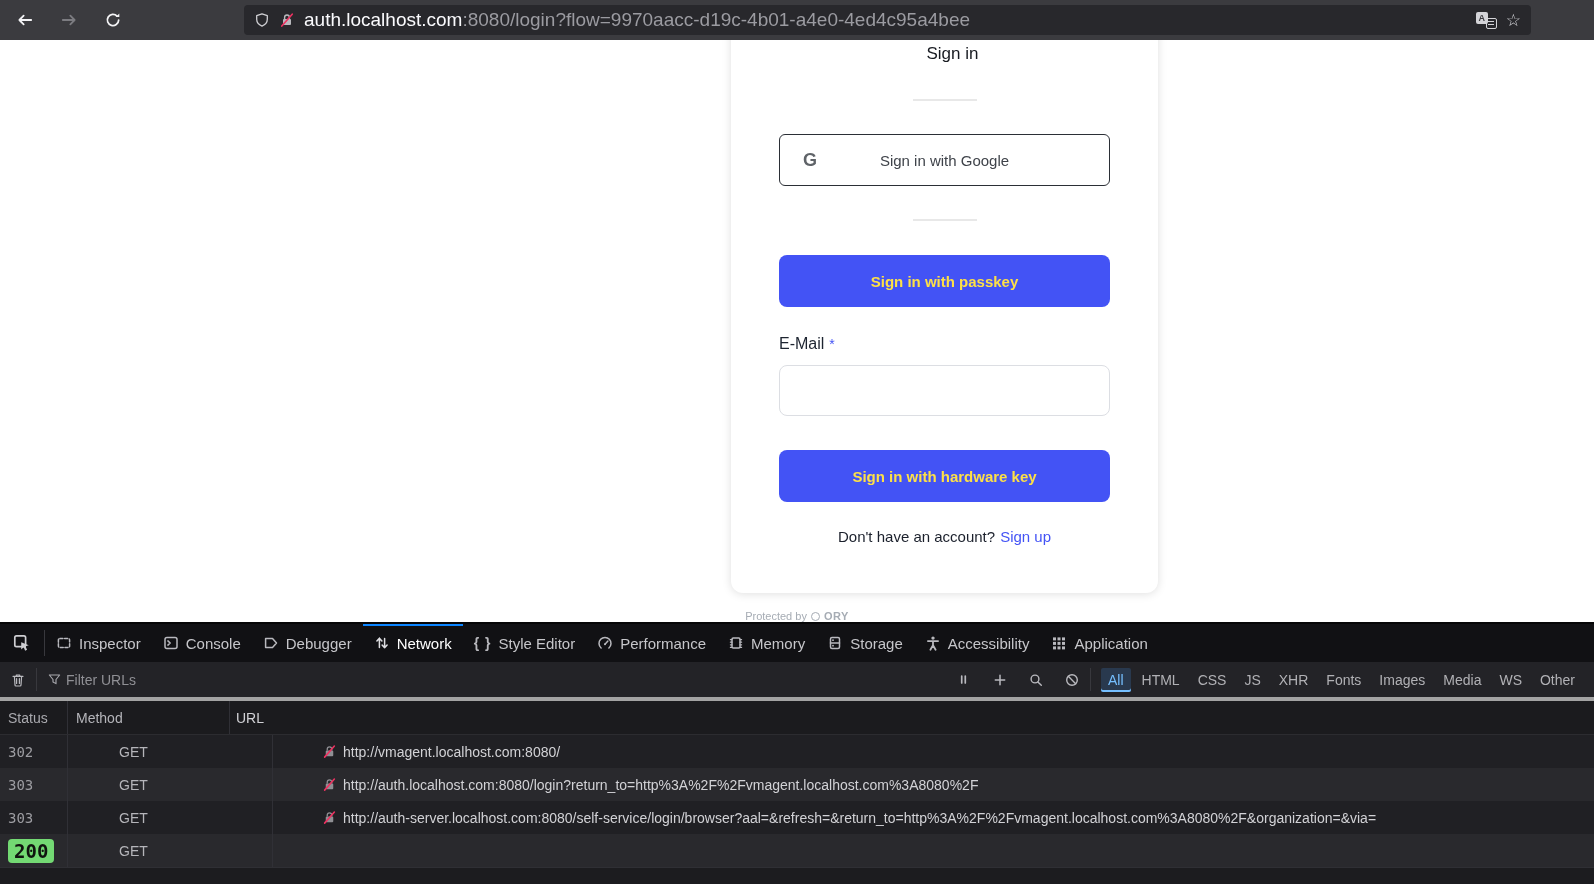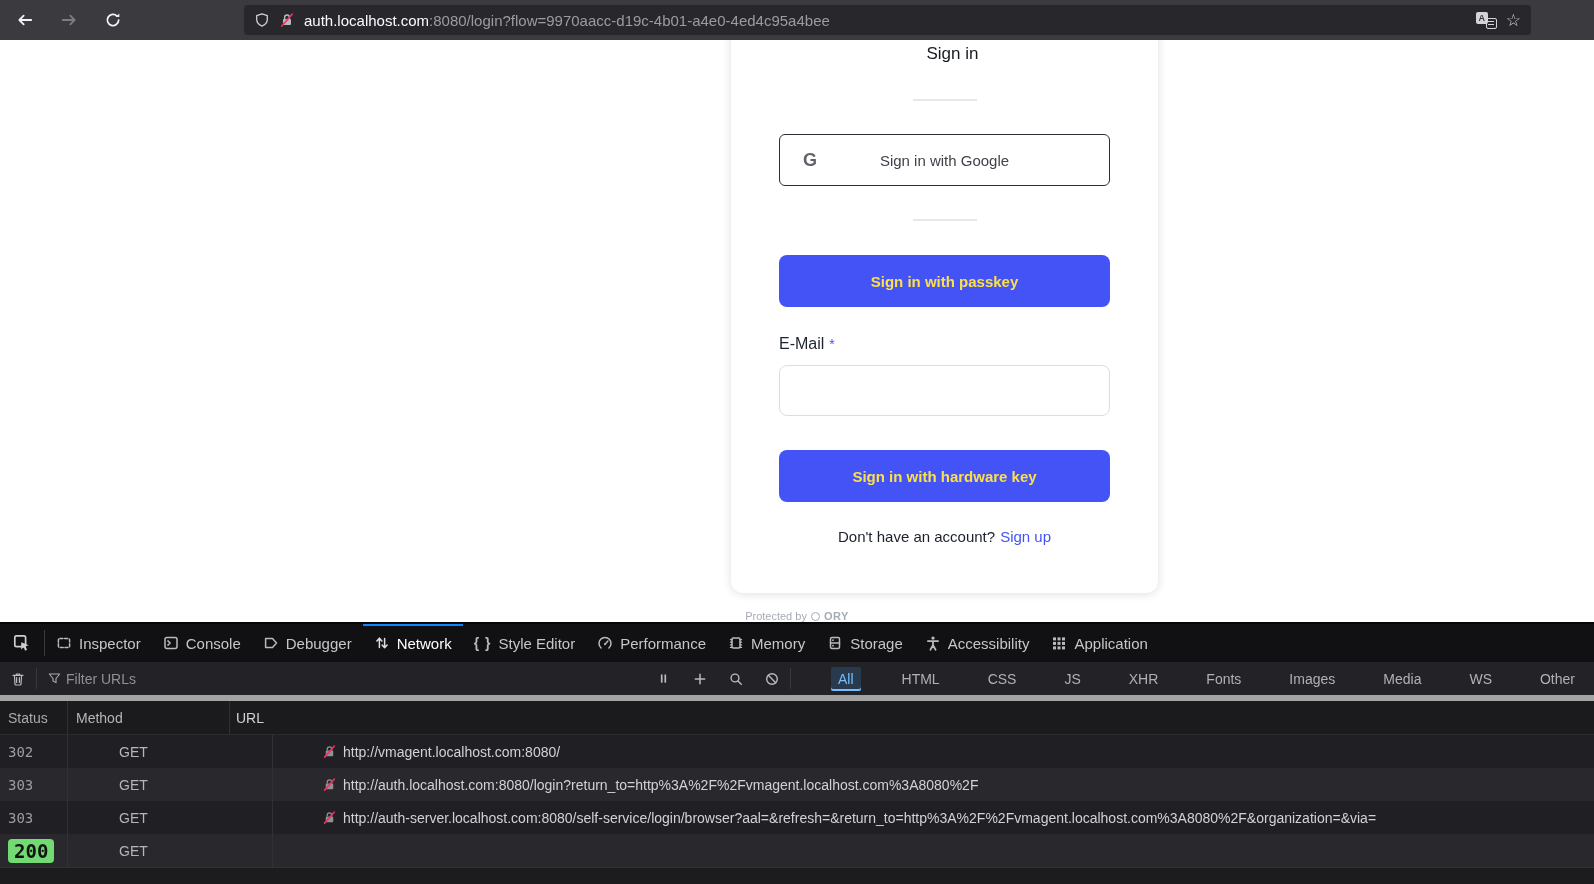--- a/index.html
+++ b/index.html
@@ -8,21 +8,21 @@
 
   
   .toolbar { position:absolute; left:0; top:0; width:1594px; height:40px; background:#3b3b3f;
              display:flex; align-items:center; padding:0 14px; }
   .nav-btn { width:22px; height:22px; display:flex; align-items:center; justify-content:center;
              color:#f4f4f6; margin-right:22px; flex:none; }
   .nav-btn.disabled { color:#7c7c81; }
   .url-bar { height:30px; background:#28282c; border-radius:4px; flex:1; margin-left:98px; margin-right:49px;
              display:flex; align-items:center; padding:0 10px; gap:9px; min-width:0; }
   .url-icon { color:#cfcfd3; flex:none; display:flex; }
-  .url-text { font-size:15px; color:#9b9ba1; white-space:nowrap; overflow:hidden; flex:1; }
+  .url-text { font-size:19px; color:#9b9ba1; white-space:nowrap; overflow:hidden; flex:1; }
   .url-text .host { color:#fbfbfe; }
   .translate-ic { position:relative; width:21px; height:17px; flex:none; }
   .translate-ic .front { position:absolute; left:0; top:0; width:12px; height:12px; background:#d4d4d8;
              border-radius:2px; color:#3b3b3f; font-size:9px; font-weight:bold; display:flex;
              align-items:center; justify-content:center; z-index:2; }
   .translate-ic .back { position:absolute; right:0; bottom:0; width:11px; height:11px;
              border:1.3px solid #d4d4d8; border-radius:2px; }
   .translate-ic .back i { display:block; height:1.3px; background:#d4d4d8; margin:2px 1.5px 0 1.5px; }
   .star { color:#d4d4d8; font-size:17px; line-height:1; flex:none; }
 
@@ -60,30 +60,30 @@
   .dt-tabbar { height:38px; background:#111114; display:flex; align-items:stretch; }
   .dt-pick { width:44px; display:flex; align-items:center; justify-content:center; color:#cfcfd3; cursor:pointer; }
   .v-sep { width:1px; background:#38383d; align-self:stretch; margin:6px 0; }
   .dt-tab { display:flex; align-items:center; gap:7px; padding:0 11px; font-size:15px; color:#c6c6ca;
           cursor:pointer; position:relative; white-space:nowrap; }
   .dt-tab.active { color:#ffffff; box-shadow:inset 0 2px 0 0 #0A84FF; }
   .dt-tab .tico { display:flex; color:#b9b9be; }
   .dt-tab.active .tico { color:#dfdfe3; }
   .brace-ic { font-size:14px; font-weight:600; letter-spacing:1px; }
 
-  .dt-filterbar { height:39px; background:#232327; border-bottom:6px solid #a3a3a3; display:flex;
+  .dt-filterbar { height:39px; background:#232327; border-bottom:4px solid #a3a3a3; display:flex;
           align-items:center; padding:0 8px 0 0; }
   .fb-btn { width:36px; display:flex; align-items:center; justify-content:center; color:#b9b9be; cursor:pointer; flex:none; }
   .dt-filter-input { background:transparent; border:none; outline:none; color:#d7d7db; font-size:14px;
           flex:1; min-width:0; font-family:inherit; margin-left:4px; }
   .dt-filter-input::placeholder { color:#909095; opacity:1; }
   .funnel-wrap { display:flex; align-items:center; color:#a9a9ae; margin-left:10px; flex:none; }
   .fb-icons { display:flex; align-items:center; flex:none; }
   .type-filters { display:flex; align-items:center; gap:4px; margin:0 4px 0 10px; flex:none; }
-  .tf { font-size:14px; color:#b1b1b5; padding:4px 7px; cursor:pointer; border-radius:2px; position:relative;margin-left:30px; }
+  .tf { font-size:14px; color:#b1b1b5; padding:4px 7px; cursor:pointer; border-radius:2px; position:relative; }
   .tf.active { color:#75BFFF; background:rgba(59,115,181,.28); box-shadow:inset 0 -2px 0 0 #75BFFF; }
 
   .dt-table { font-size:14px; }
   .dt-thead { height:34px; display:flex; align-items:center; background:#1b1b1e; border-bottom:1px solid #2c2c30;
           color:#a9a9ae; }
   .dt-row { height:33px; display:flex; align-items:center; cursor:pointer;gap:43px; }
   .dt-row.odd { background:#202024; }
   .dt-row.even { background:#29292d; }
   .c-status { width:68px; flex:none; padding-left:8px; border-right:1px solid #303036; align-self:stretch;
           display:flex; align-items:center; }

